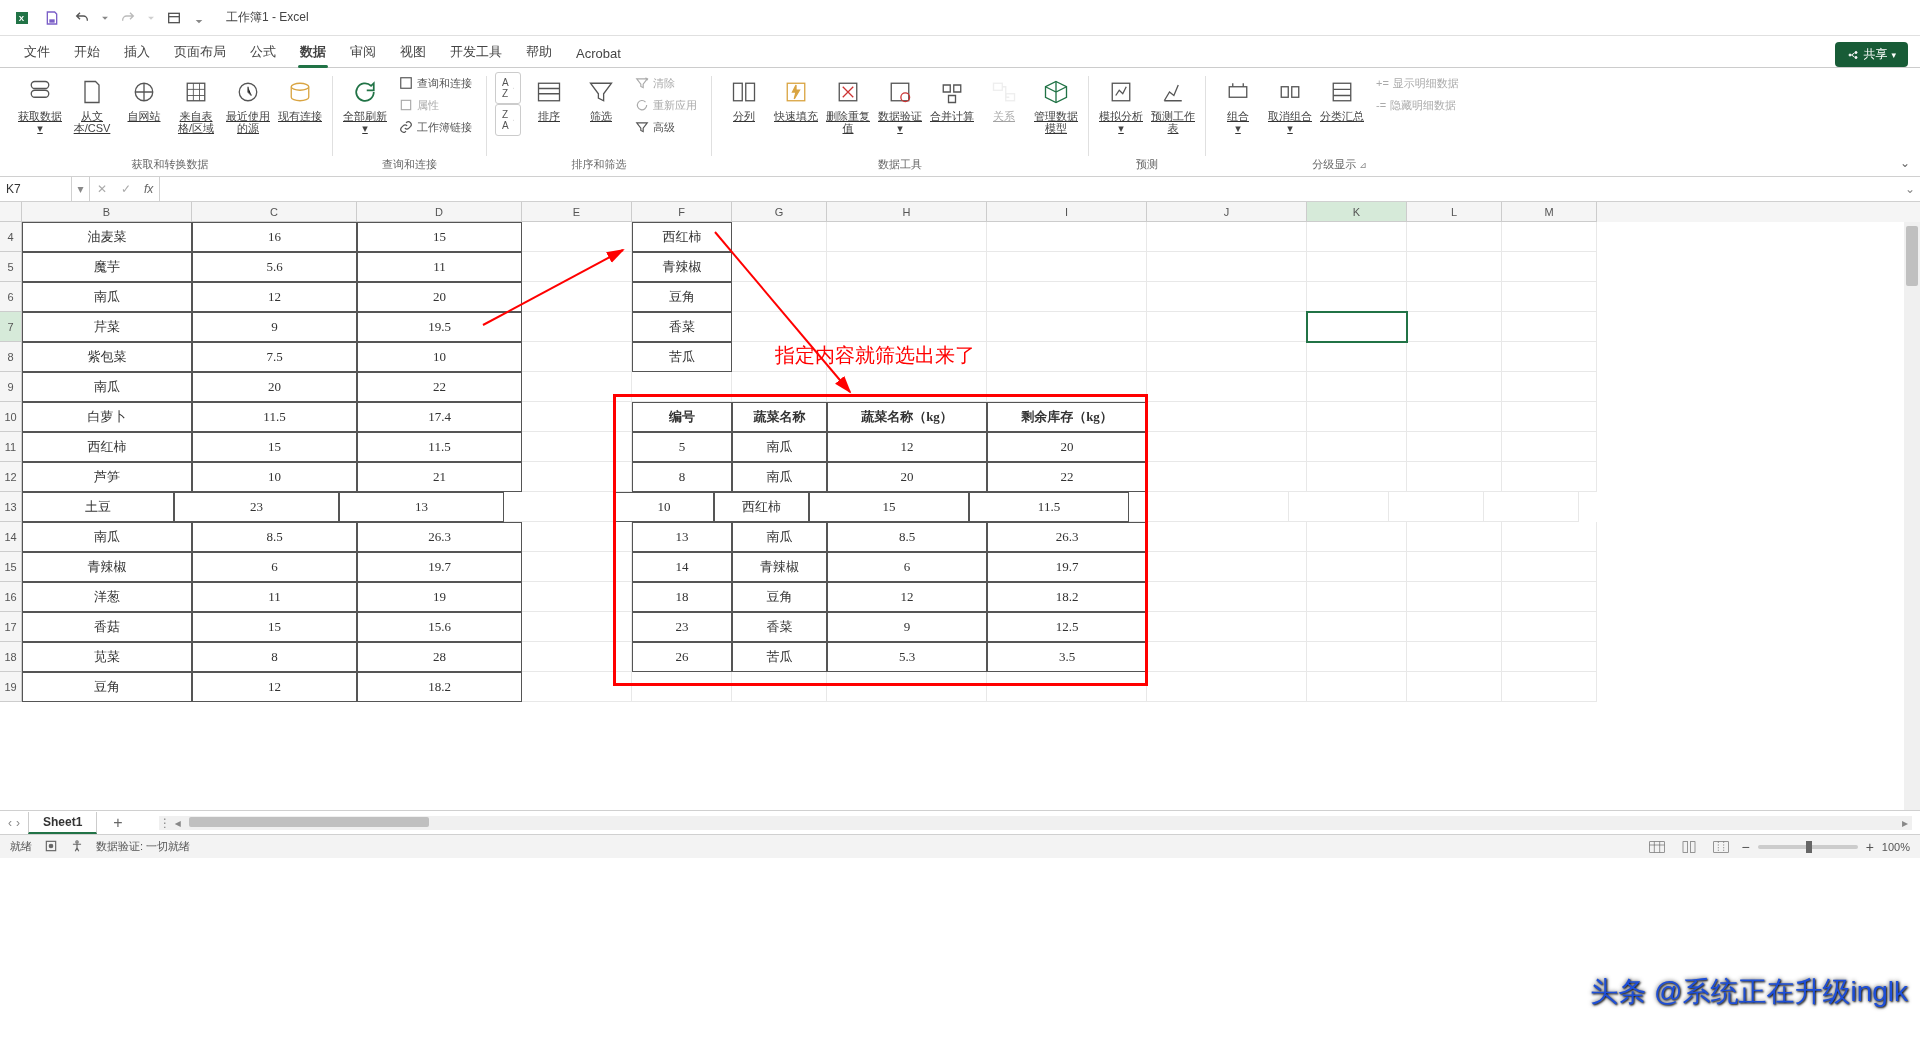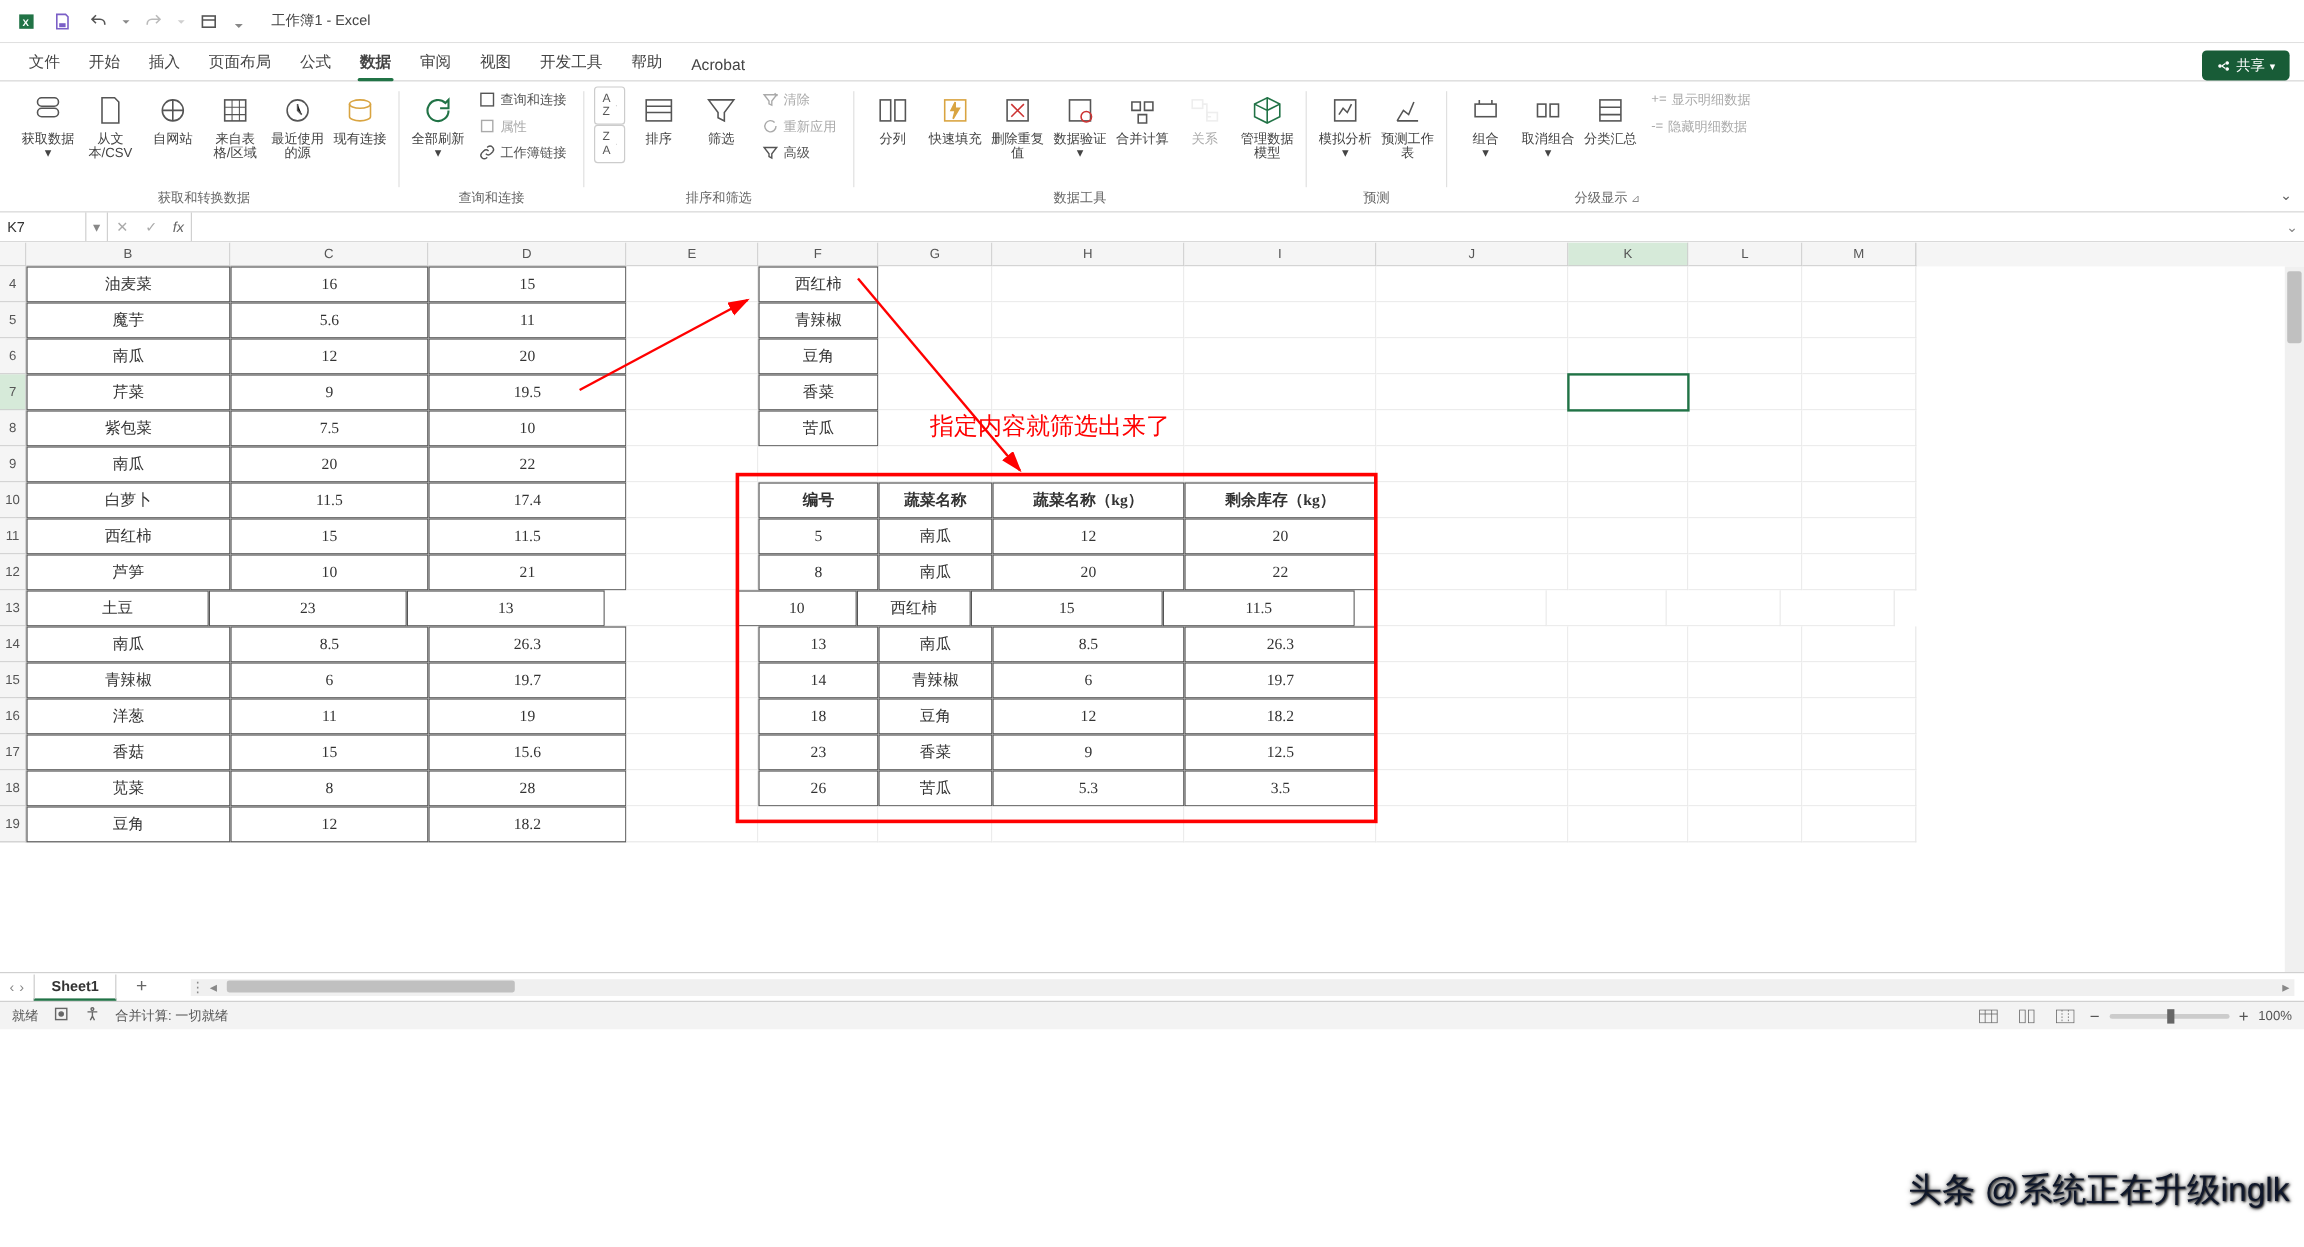--- a/index.html
+++ b/index.html
@@ -24,21 +24,21 @@
 .tab.active::after { content:""; position:absolute; left:10px; right:10px; bottom:-1px; height:3px; background:#217346; border-radius:2px;}
 .share-btn { margin-left:auto; background:#185c37; color:#fff; padding:4px 12px; border-radius:4px; font-size:12px; display:flex; align-items:center; gap:4px;}
 
 
 .ribbon-wrapper { background:#fff; position:relative; }
 .ribbon { display:flex; align-items:stretch; padding:4px 8px 0 8px; background:#fff; gap:0; height:108px;}
 .grp { display:flex; flex-direction:column; align-items:center; padding:0 8px; }
 .grp-body { display:flex; align-items:flex-start; gap:4px; flex:1;}
 .grp-label { font-size:11px; color:#666; padding:3px 0 4px 0; text-align:center; width:100%;}
 .sep { width:1px; background:#e0e0e0; margin:4px 0 20px 0;}
-.rbtn-lg { width:48px; display:flex; flex-direction:column; align-items:center; gap:2px; padding:4px 2px; border-radius:4px; cursor:pointer; text-align:center;}
+.rbtn-lg { width:48px; display:flex; flex-direction:column; align-items:center; gap:2px; padding:4px 2px; border-radius:4px; cursor:pointer; text-align:center;text-decoration:underline;}
 .rbtn-lg .ricon { width:32px; height:32px; display:flex; align-items:center; justify-content:center;}
 .rbtn-lg .rlbl { font-size:11px; line-height:12px; color:#444;}
 .rbtn-sm { display:flex; align-items:center; gap:4px; padding:2px 6px; font-size:11px; color:#555; border-radius:3px; cursor:pointer; height:22px;}
 .rbtn-sm.dim { color:#aaa;}
 .vstack { display:flex; flex-direction:column; gap:0px; justify-content:flex-start;}
 .ricon svg { width:28px; height:28px;}
 .dim .ricon svg, .rbtn-lg.dim { opacity:0.45;}
 .collapse-caret { position:absolute; right:10px; bottom:6px; color:#666; font-size:12px; cursor:pointer;}
 .grp-caret { color:#888; font-size:9px; }
 
@@ -80,21 +80,21 @@
 .hscroll { flex:1; height:14px; display:flex; align-items:center; background:#f0f0f0; margin-left:20px;}
 .hscroll .thumb { height:10px; width:240px; background:#c0c0c0; border-radius:2px; margin-left:4px;}
 
 
 .statusbar { height:24px; background:#f3f3f3; border-top:1px solid #d0d0d0; display:flex; align-items:center; padding:0 10px; font-size:11px; color:#555; gap:12px;}
 .statusbar .right { margin-left:auto; display:flex; align-items:center; gap:8px;}
 .view-btn { width:24px; height:18px; display:flex; align-items:center; justify-content:center; color:#666;}
 .zoom-slider { width:100px; height:4px; background:#ccc; position:relative; border-radius:2px;}
 .zoom-slider .knob { position:absolute; top:-4px; left:48px; width:6px; height:12px; background:#666;}
 
-.watermark { position:absolute; right:12px; bottom:28px; font-size:28px; color:#0f172a; text-shadow:0 0 4px rgba(0,0,0,0.7),1px 1px 2px rgba(0,0,0,0.9); font-family:"SimHei",sans-serif; z-index:20; pointer-events:none;}
+.watermark { position:absolute; right:12px; bottom:28px; font-size:28px; color:#1d4ed8; text-shadow:0 0 4px rgba(0,0,0,0.7),1px 1px 2px rgba(0,0,0,0.9); font-family:"SimHei",sans-serif; z-index:20; pointer-events:none;}
 </style>
 </head>
 <body>
 
 <div class="titlebar">
   <div class="left">
     <div class="icon-btn excel-logo">
         <svg viewBox="0 0 24 24">
           <rect x="3" y="3" width="18" height="18" fill="#217346"></rect>
           <text x="7" y="17" font-size="12" fill="#fff">X</text>
@@ -775,21 +775,21 @@
 <div class="statusbar">
   <span>就绪</span>
   <span><svg width="14" height="14" viewBox="0 0 24 24" fill="none" stroke="#666" stroke-width="2">
         <rect x="4" y="4" width="16" height="16"></rect>
         <circle cx="12" cy="12" r="3" fill="#666"></circle>
       </svg></span>
   <span><svg width="14" height="14" viewBox="0 0 24 24" fill="none" stroke="#666" stroke-width="2">
         <circle cx="12" cy="5" r="2"></circle>
         <path d="M5 9h14M12 9v6M9 21l3-6 3 6"></path>
       </svg></span>
-  <span>合并计算: 一切就绪</span>
+  <span>数据验证: 一切就绪</span>
   <div class="right">
     <div class="view-btn">
         <svg width="16" height="12" viewBox="0 0 24 18">
           <rect x="1" y="1" width="22" height="16" fill="none" stroke="#666"></rect>
           <path d="M1 6h22M8 1v16M16 1v16" stroke="#666"></path>
         </svg>
       </div>
     <div class="view-btn">
         <svg width="16" height="12" viewBox="0 0 24 18">
           <rect x="3" y="1" width="7" height="16" fill="none" stroke="#666"></rect>

